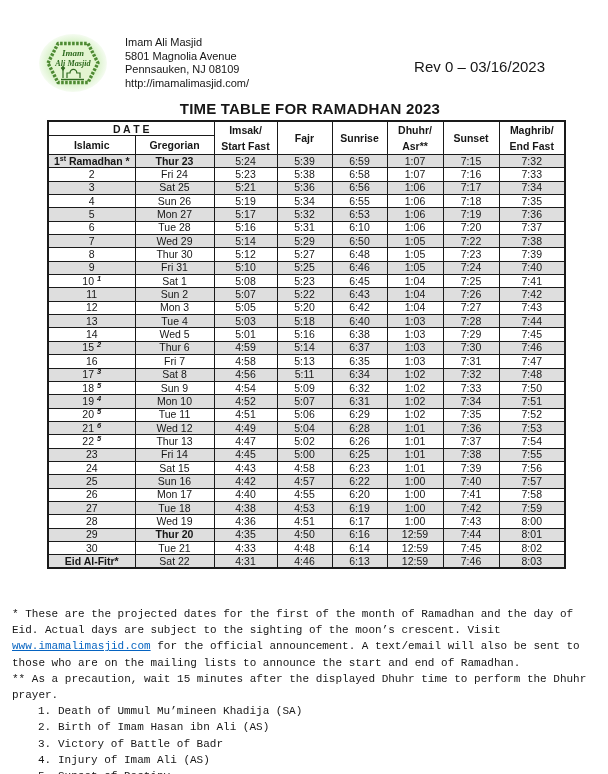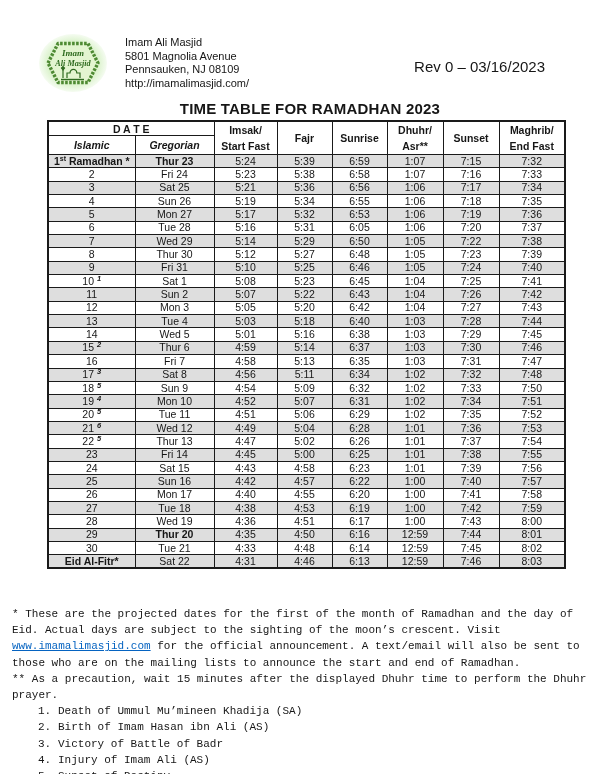--- a/index.html
+++ b/index.html
@@ -22,21 +22,21 @@
   .addr{position:absolute;left:125px;top:36px;font-size:11px;line-height:13.7px;}
   .rev{position:absolute;top:58px;right:63px;font-size:15px;}
   .title{position:absolute;top:100px;left:6px;width:100%;text-align:center;
          font-weight:bold;font-size:15px;letter-spacing:.2px;}
   
   table.tt{position:absolute;left:47px;top:120px;width:517px;border-collapse:collapse;
       table-layout:fixed;font-size:10.5px;border:2px solid var(--border);padding-left:38px;}
   .tt th,.tt td{border:1px solid var(--border);padding:0;text-align:center;vertical-align:middle;}
   .tt thead th{font-weight:bold;}
   .tt .dateh{height:13px;font-size:10.5px;}
-  .tt .subh{height:17px;font-style:italic;}
+  .tt .subh{height:17px;}
   .tt .colhead{line-height:16px;}
   .tt tbody td{height:13.35px;line-height:11px;}
   .tt tbody tr.shaded{background:var(--shade);}
   .tt td.b{font-weight:bold;}
   .tt sup.ord{font-size:7px;vertical-align:super;line-height:0;}
   .tt sup.fn{font-size:7.5px;font-style:italic;font-weight:bold;vertical-align:super;line-height:0;}
   
   .notes{position:absolute;left:12px;top:606px;width:586px;font-size:11px;line-height:16.2px;font-family:Liberation Mono, monospace;}
   .link{color:var(--link);text-decoration:underline;cursor:pointer;}
   .note2{margin-top:0;}
@@ -154,21 +154,21 @@
           <td>6:53</td>
           <td>1:06</td>
           <td>7:19</td>
           <td>7:36</td>
         </tr>
         <tr>
           <td>6</td>
           <td>Tue 28</td>
           <td>5:16</td>
           <td>5:31</td>
-          <td>6:05</td>
+          <td>6:10</td>
           <td>1:06</td>
           <td>7:20</td>
           <td>7:37</td>
         </tr>
         <tr class="shaded">
           <td>7</td>
           <td>Wed 29</td>
           <td>5:14</td>
           <td>5:29</td>
           <td>6:50</td>

